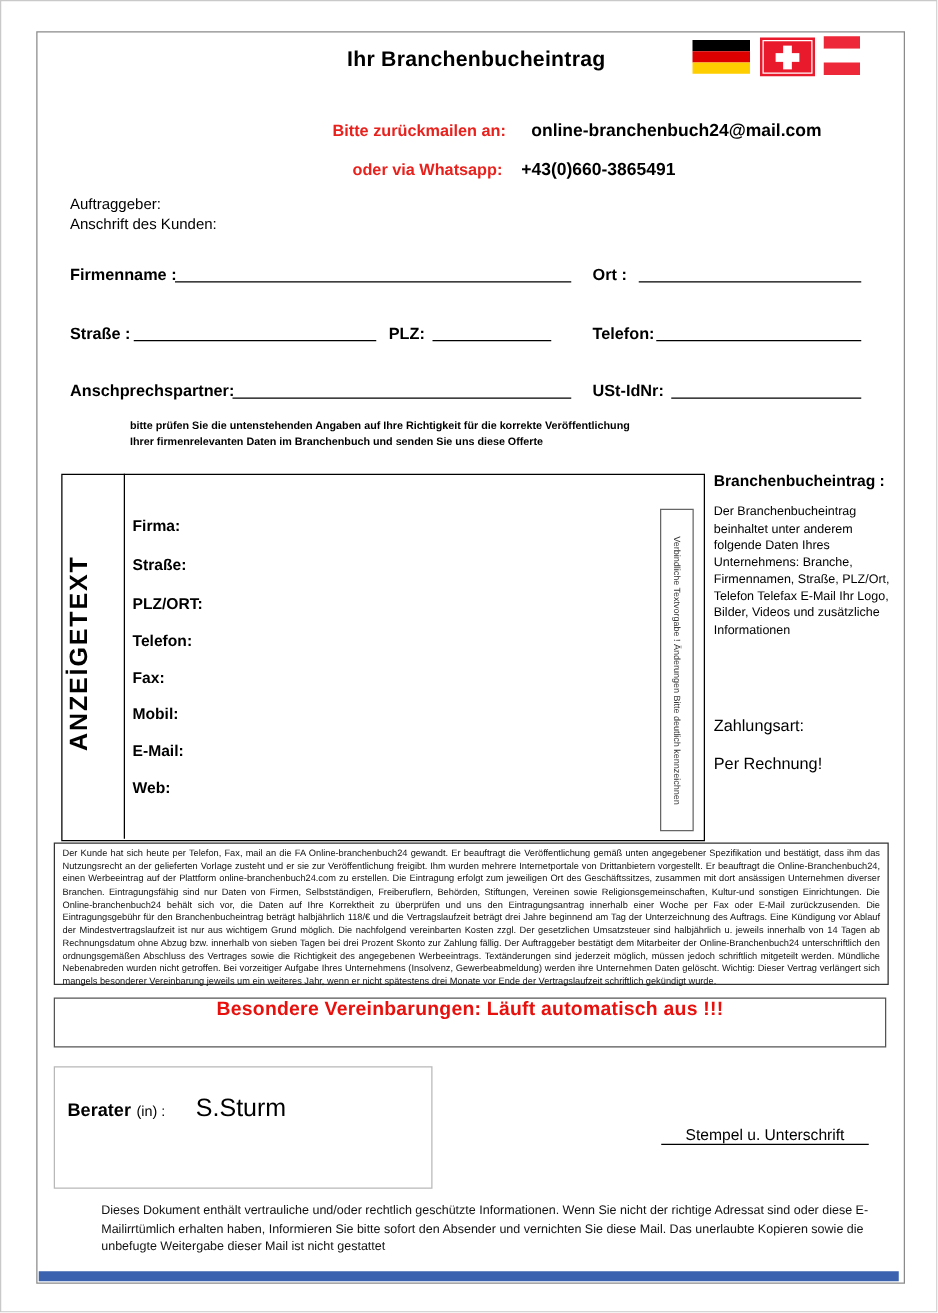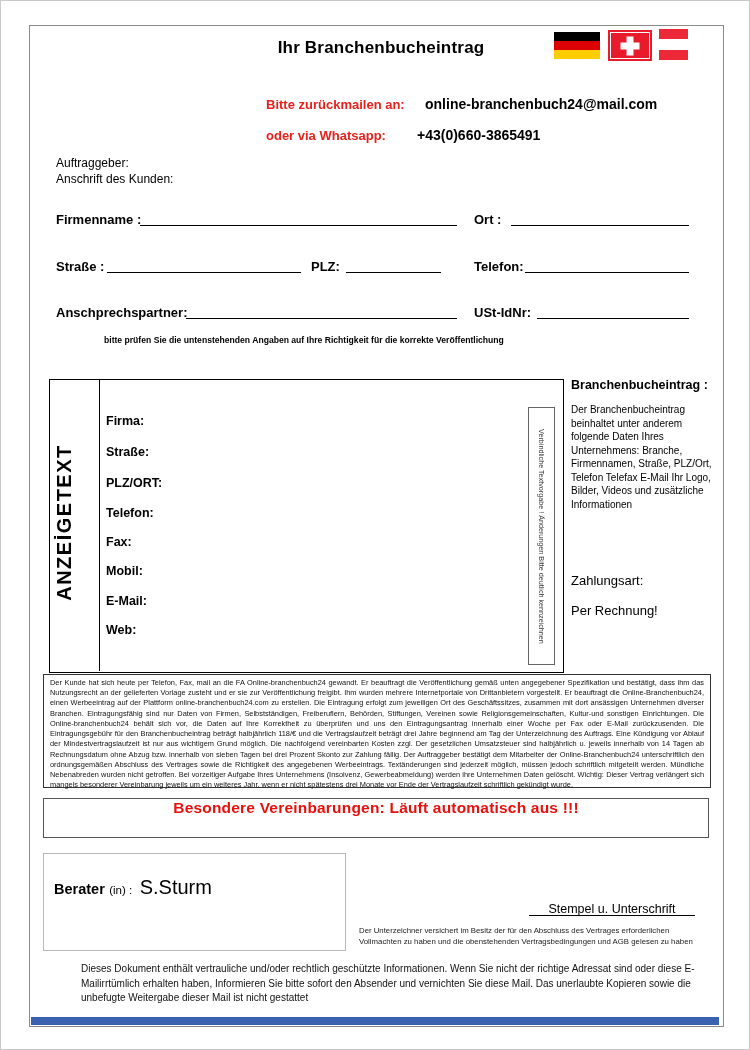--- a/index.html
+++ b/index.html
@@ -58,21 +58,21 @@
   </span>
   <span class="flag" style="left:658px;top:28px;width:29px;height:31px;">
     <span class="stripe" style="background:#ed2939;display:block;"></span>
     <span class="stripe" style="background:#ffffff;display:block;"></span>
     <span class="stripe" style="background:#ed2939;display:block;"></span>
   </span>
 
   <div class="abs redlbl" style="left:265px;top:96px;">Bitte zurückmailen an:</div>
   <div class="abs blackval" style="left:424px;top:95px;">online-branchenbuch24@mail.com</div>
 
-  <div class="abs redlbl" style="left:265px;top:127px;">oder via Whatsapp:</div>
+  <div class="abs redlbl" style="left:281px;top:127px;">oder via Whatsapp:</div>
   <div class="abs blackval" style="left:416px;top:126px;">+43(0)660-3865491</div>
 
   <div class="abs plain12" style="left:55px;top:155px;">Auftraggeber:</div>
   <div class="abs plain12" style="left:55px;top:171px;">Anschrift des Kunden:</div>
 
   <div class="abs flbl" style="left:55px;top:211px;">Firmenname :</div>
   <span class="fill" style="left:139px;top:210px;width:317px;"></span>
   <div class="abs flbl" style="left:473px;top:211px;text-align:center;">Ort :</div>
   <span class="fill" style="left:510px;top:210px;width:178px;"></span>
 
@@ -83,20 +83,21 @@
   <div class="abs flbl" style="left:473px;top:258px;">Telefon:</div>
   <span class="fill" style="left:524px;top:257px;width:164px;"></span>
 
   <div class="abs flbl" style="left:55px;top:304px;">Anschprechspartner:</div>
   <span class="fill" style="left:185px;top:303px;width:271px;"></span>
   <div class="abs flbl" style="left:473px;top:304px;">USt-IdNr:</div>
   <span class="fill" style="left:536px;top:303px;width:152px;"></span>
 
   <div class="abs boldnote" style="left:55px;top:333px;">
     <div>bitte prüfen Sie die untenstehenden Angaben auf Ihre Richtigkeit für die korrekte Veröffentlichung</div>
+    <div>Ihrer firmenrelevanten Daten im Branchenbuch und senden Sie uns diese Offerte</div>
   </div>
 
   <div id="adbox"></div>
   <div class="abs" style="left:98px;top:378px;height:292px;border-left:1.5px solid #000;"></div>
   <div id="sidelabel">ANZEİGETEXT</div>
 
   <div class="adfield" style="top:413px;">Firma:</div>
   <div class="adfield" style="top:444px;">Straße:</div>
   <div class="adfield" style="top:475px;">PLZ/ORT:</div>
   <div class="adfield" style="top:505px;">Telefon:</div>
@@ -119,25 +120,24 @@
   </div>
 
   <div id="specialbox">
     <span id="specialtext">Besondere Vereinbarungen:  Läuft automatisch aus !!!</span>
   </div>
 
   <div id="beraterbox">
     <div style="margin-top:14px;">
       <span style="font-size:14.5px;font-weight:bold;">Berater</span>
       <span style="font-size:11.5px;">(in) :</span>
-      <span style="font-size:20px;margin-left:3px;">S.Sturm</span>
+      <span style="font-size:20px;margin-left:20px;">S.Sturm</span>
     </div>
   </div>
 
   <div class="abs dateline" style="left:528px;top:892px;width:166px;height:22px;text-align:center;">
     <span style="font-size:12.5px;position:relative;top:6px;">Stempel u. Unterschrift</span>
   </div>
-  <div class="abs" style="left:358px;top:924px;width:336px;font-size:7.8px;line-height:1.45;color:#222;">Der Unterzeichner versichert im Besitz der für den Abschluss des Vertrages erforderlichen Vollmachten zu haben und die obenstehenden Vertragsbedingungen und AGB gelesen zu haben</div>
 
   <div class="abs" style="left:80px;top:961px;width:622px;font-size:10px;line-height:1.45;color:#111;">Dieses Dokument enthält vertrauliche und/oder rechtlich geschützte Informationen. Wenn Sie nicht der richtige Adressat sind oder diese E-Mailirrtümlich erhalten haben, Informieren Sie bitte sofort den Absender und vernichten Sie diese Mail. Das unerlaubte Kopieren sowie die unbefugte Weitergabe dieser Mail ist nicht gestattet</div>
 
   <div id="bluebar"></div>
 </div>
 
 </body></html>

